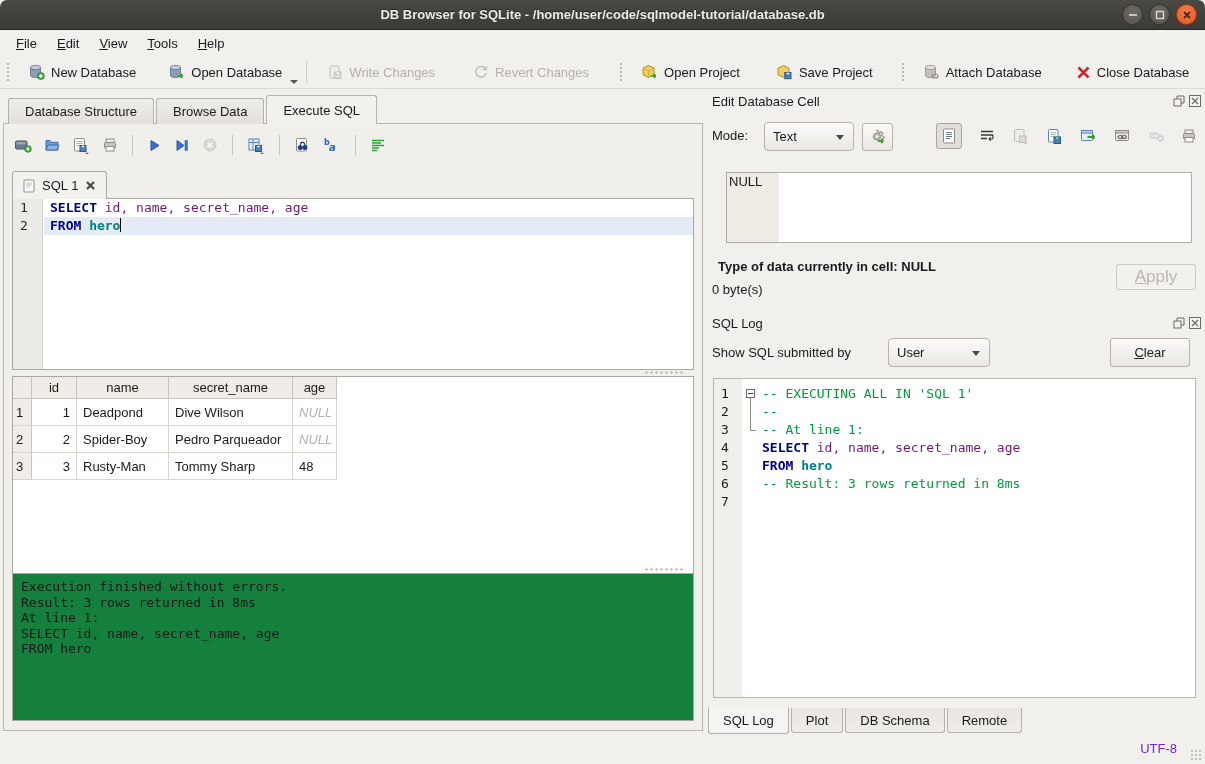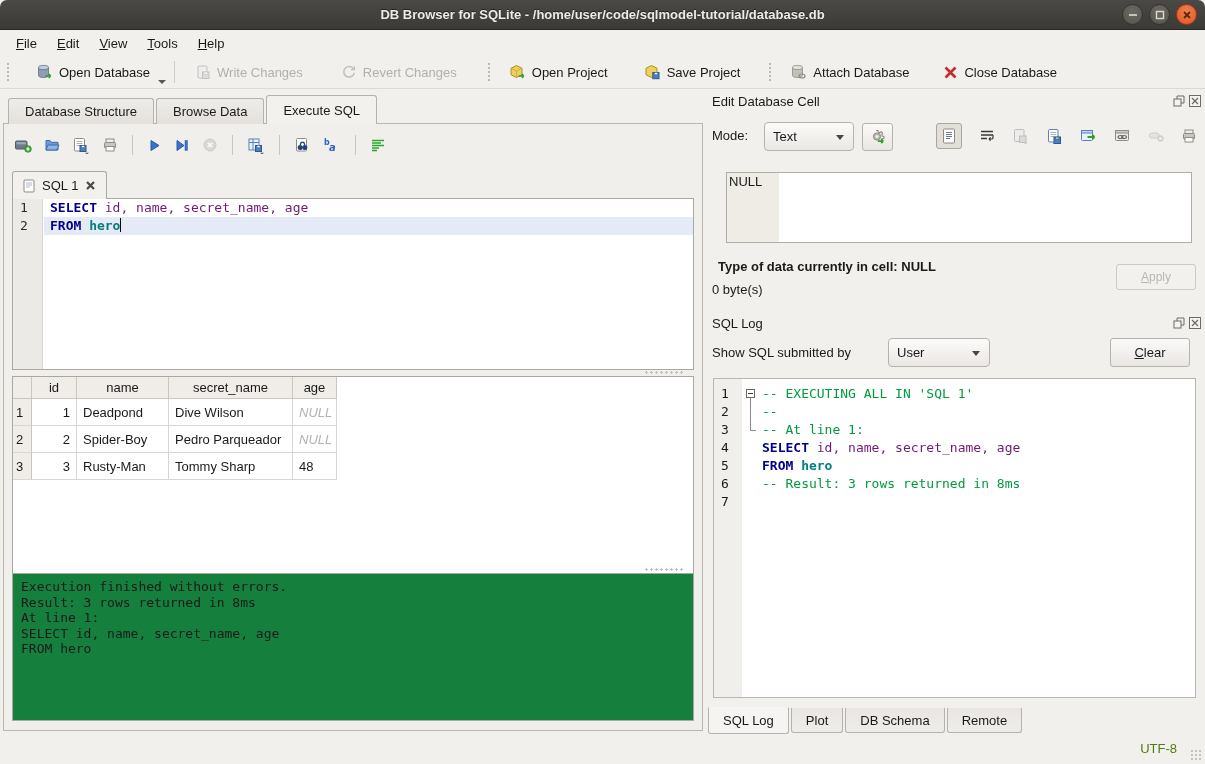--- a/index.html
+++ b/index.html
@@ -160,21 +160,21 @@
   #cell-iconrow { position:absolute; right:2px; top:1px; display:flex; align-items:center; gap:17px; }
   .ibtn.pressed { border:1px solid #A9A49D; background:#E2DFD9; border-radius:3px; padding:4px 5px; }
   .ibtn.disabled { opacity:.5; filter:grayscale(1); }
 
   #null-box { position:absolute; left:20px; top:80px; width:466px; height:71px; border:1px solid #B0ACA6; background:#FFF; }
   #null-box .strip { position:absolute; left:0; top:0; bottom:0; width:52px; background:#EFECE6; }
   #null-box .val { position:absolute; left:2px; top:1px; }
 
   #type-info { position:absolute; left:12px; top:167px;font-weight:bold; }
   #size-info { position:absolute; left:6px; top:190px; }
-  #apply-btn { position:absolute; right:9px; top:172px; width:80px; height:26px; font-size:12px; }
+  #apply-btn { position:absolute; right:9px; top:172px; width:80px; height:26px; font-size:17px; }
 
   #filter-row { position:absolute; left:6px; top:246px; width:487px; height:30px; }
   #filter-label { position:absolute; left:0; top:7px; }
   #filter-combo { position:absolute; left:176px; top:0; width:102px; height:29px; }
   #clear-btn { position:absolute; right:9px; top:0; width:80px; height:29px; }
 
   #log-box {
     position:absolute; left:7px; top:286px; width:483px; height:320px;
     border:1px solid #B9B5AF; background:#FFF;
     font-family:"DejaVu Sans Mono", monospace; font-size:13px;
@@ -193,21 +193,21 @@
   #bottom-tabs { position:absolute; left:2px; top:616px; display:flex; align-items:flex-start; }
   .tab-bottom {
     display:inline-flex; align-items:center; height:25px; padding:0 14px;
     background:linear-gradient(#E9E6E2,#EFEDEA);
     border:1px solid #B5B1AB; border-top:none; border-radius:0 0 3px 3px; margin-right:2px;
   }
   .tab-bottom.active { background:#F6F4F2; height:27px; border-top:1px solid #F6F4F2; margin-top:-1px; }
 
   
   #statusbar { left:0; top:731px; width:1205px; height:33px; }
-  #encoding { position:absolute; right:28px; top:10px; color:#4d7c0f; font-size:13px; }
+  #encoding { position:absolute; right:28px; top:10px; color:#6d28d9; font-size:13px; }
   #grip { position:absolute; right:3px; bottom:3px; width:12px; height:12px;
     background-image:radial-gradient(circle,#C4C0BA 1px,transparent 1.2px); background-size:4px 4px; }
 
   svg { display:block; }
 </style>
 </head>
 <body>
 
 <div id="titlebar" class="abs">
   <div class="title">DB Browser for SQLite - /home/user/code/sqlmodel-tutorial/database.db</div>
@@ -244,20 +244,29 @@
       <span>Tools</span>
     </div>
   <div class="menu-item">
       <span>Help</span>
     </div>
 </div>
 
 <div id="toolbar" class="abs">
   <div class="tb-handle"></div>
 
+  <div class="tb-btn">
+    <svg width="17" height="16" viewBox="0 0 17 16">
+      <path d="M2.5 3.5v8c0 1.2 2.3 2.1 5 2.1s5-.9 5-2.1v-8" fill="#8E9DB3" stroke="#5F6F86" stroke-width=".8"></path>
+      <ellipse cx="7.5" cy="3.5" rx="5" ry="2.1" fill="#C2CDDC" stroke="#5F6F86" stroke-width=".8"></ellipse>
+      <circle cx="12.8" cy="12" r="3.5" fill="#3FAE3F" stroke="#2A7F2A" stroke-width=".7"></circle>
+      <path d="M12.8 10.2v3.6M11 12h3.6" stroke="#FFF" stroke-width="1.3"></path>
+    </svg>
+    <span class="lbl">New Database</span>
+  </div>
 
   <div class="tb-btn" style="margin-left:8px">
     <svg width="17" height="16" viewBox="0 0 17 16">
       <path d="M2.5 3.5v8c0 1.2 2.3 2.1 5 2.1s5-.9 5-2.1v-8" fill="#8E9DB3" stroke="#5F6F86" stroke-width=".8"></path>
       <ellipse cx="7.5" cy="3.5" rx="5" ry="2.1" fill="#C2CDDC" stroke="#5F6F86" stroke-width=".8"></ellipse>
       <path d="M9.5 12h5.2m0 0l-2-2m2 2l-2 2" stroke="#2FA02F" stroke-width="1.7" fill="none"></path>
     </svg>
     <span class="lbl">Open Database</span>
   </div>
   <div class="caret-down"></div>

